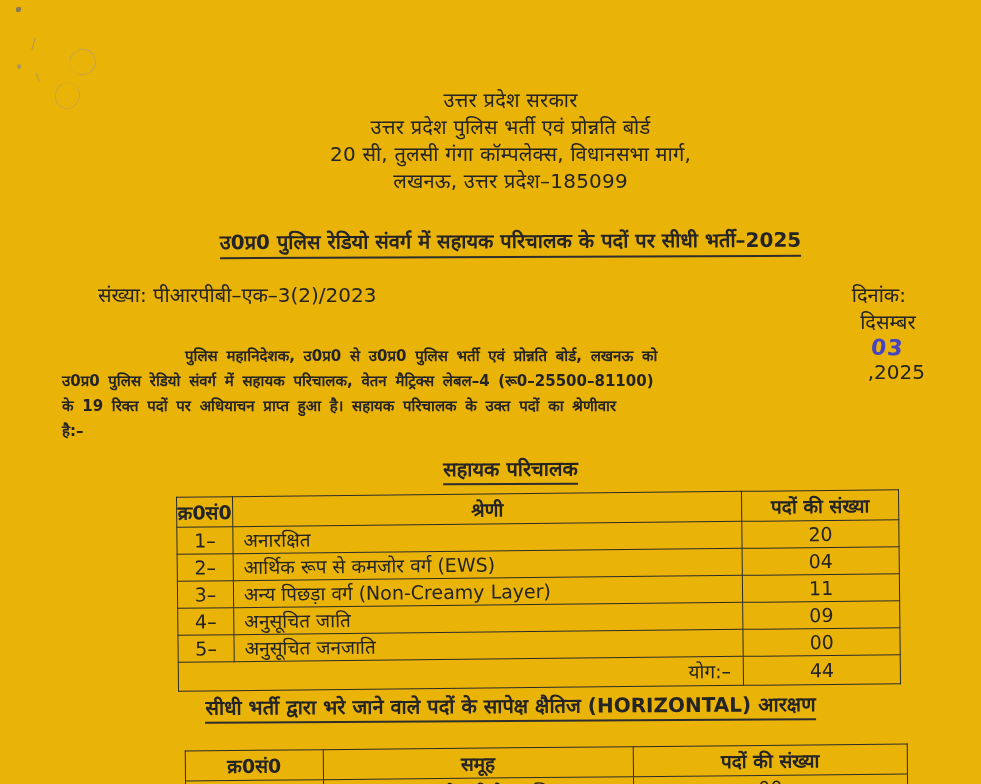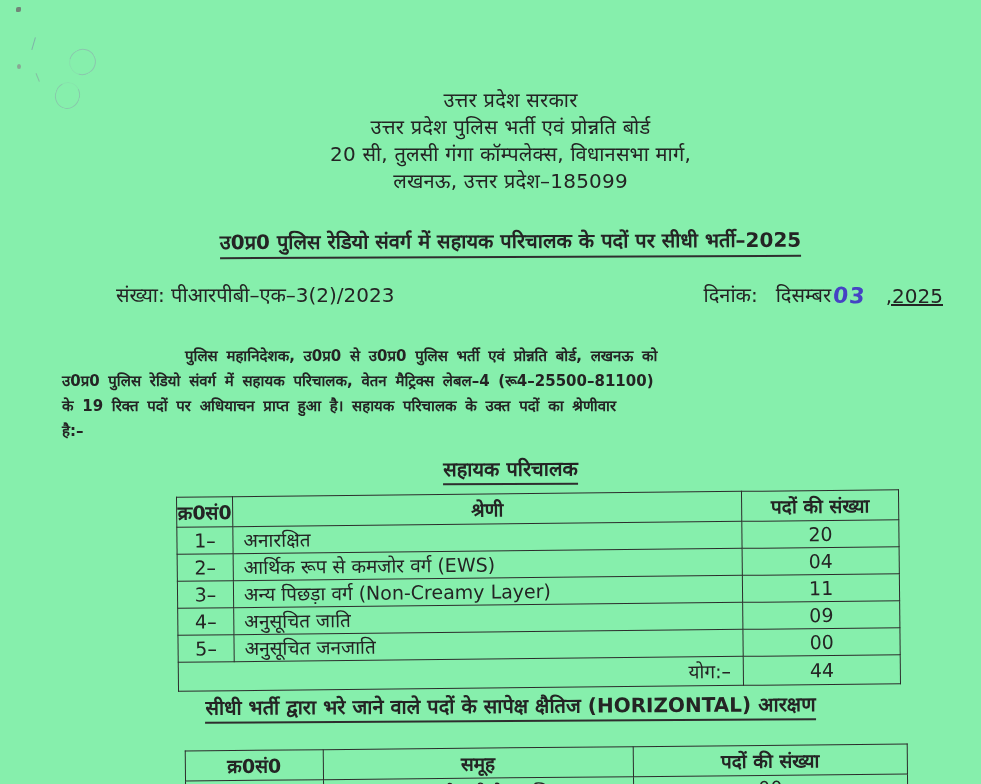--- a/index.html
+++ b/index.html
@@ -1,21 +1,21 @@
 <!DOCTYPE html>
 <html lang="hi"><head>
 <meta charset="utf-8">
 <title>सूचना/विज्ञप्ति</title>
 <style>
   * { margin:0; padding:0; box-sizing:border-box; }
   html,body { background:#ffffff; }
   .page {
     position:relative;
     width:981px; height:784px;
-    background:#86efac;
+    background:#eab308;
     overflow:hidden;
     font-family:"DejaVu Sans","Liberation Sans",sans-serif;
     color:#242424;
     font-weight:500;
   }
   
   .mark { position:absolute; pointer-events:none; }
   .speck1 { left:16px; top:7px; width:5px; height:5px; background:#6b6b6b; border-radius:2px 1px 2px 1px; opacity:.8; }
   .speck2 { left:17px; top:64px; width:4px; height:5px; background:#8a8a8a; border-radius:50%; opacity:.7; }
   .squiggle1 { left:33px; top:38px; width:7px; height:13px; border-left:1.4px solid rgba(120,120,165,.5); transform:rotate(16deg); }
@@ -25,32 +25,32 @@
 
   .centered { position:absolute; left:40px; right:0; text-align:center; }
 
   .letterhead { top:87px; font-size:20px; line-height:27px; letter-spacing:.2px; }
   .u { display:inline-block; border-bottom:2px solid #2e2e2e; padding-bottom:2px; line-height:1.15; }
 
   .notice-title { top:229px; font-size:20px; font-weight:700; white-space:nowrap; transform:rotate(-.25deg); }
   .notice-title .u { padding-bottom:3px; }
 
   .ref-row {
-    position:absolute; top:281px; left:116px; width:827px;
+    position:absolute; top:281px; left:98px; width:827px;
     display:flex; justify-content:space-between; align-items:baseline;
     font-size:20px; white-space:nowrap;
   }
-  .date-part { display:flex; align-items:flex-end; }
+  .date-part { display:flex; align-items:center;flex-direction:column; }
   .date-part .lbl { margin-right:18px; }
   .hand-day {
     color:#4543c4; font-size:22px; font-weight:600;
     display:inline-block; transform:rotate(2deg) skewX(-4deg);
     margin:0 3px 0 2px; letter-spacing:1px;
   }
-  .year { margin-left:17px;text-decoration:underline; }
+  .year { margin-left:17px; }
 
   .para { position:absolute; top:344px; left:62px; width:874px; font-size:15px;font-weight:bold; }
   .pline { height:25px; line-height:25px; white-space:nowrap; word-spacing:3.5px; }
   .pline.indent { padding-left:123px; }
 
   .t1-heading { top:457px; font-size:20px; font-weight:700; transform:rotate(-.3deg); }
 
   table.doc-table {
     position:absolute; border-collapse:collapse;
     font-size:19px; color:#242424;
@@ -105,21 +105,21 @@
     <span class="date-part">
       <span class="lbl">दिनांक:</span>
       <span>दिसम्बर</span>
       <span class="hand-day">03</span>
       <span class="year">,2025</span>
     </span>
   </div>
 
   <div class="para">
     <div class="pline indent">पुलिस महानिदेशक, उ0प्र0 से उ0प्र0 पुलिस भर्ती एवं प्रोन्नति बोर्ड, लखनऊ को</div>
-    <div class="pline">उ0प्र0 पुलिस रेडियो संवर्ग में सहायक परिचालक, वेतन मैट्रिक्स लेबल–4 (रू4–25500–81100)</div>
+    <div class="pline">उ0प्र0 पुलिस रेडियो संवर्ग में सहायक परिचालक, वेतन मैट्रिक्स लेबल–4 (रू0–25500–81100)</div>
     <div class="pline">के 19 रिक्त पदों पर अधियाचन प्राप्त हुआ है। सहायक परिचालक के उक्त पदों का श्रेणीवार</div>
     <div class="pline">है:–</div>
   </div>
 
   <div class="centered t1-heading">
     <span class="u">सहायक परिचालक</span>
   </div>
 
   <table class="doc-table t1">
     <colgroup>

